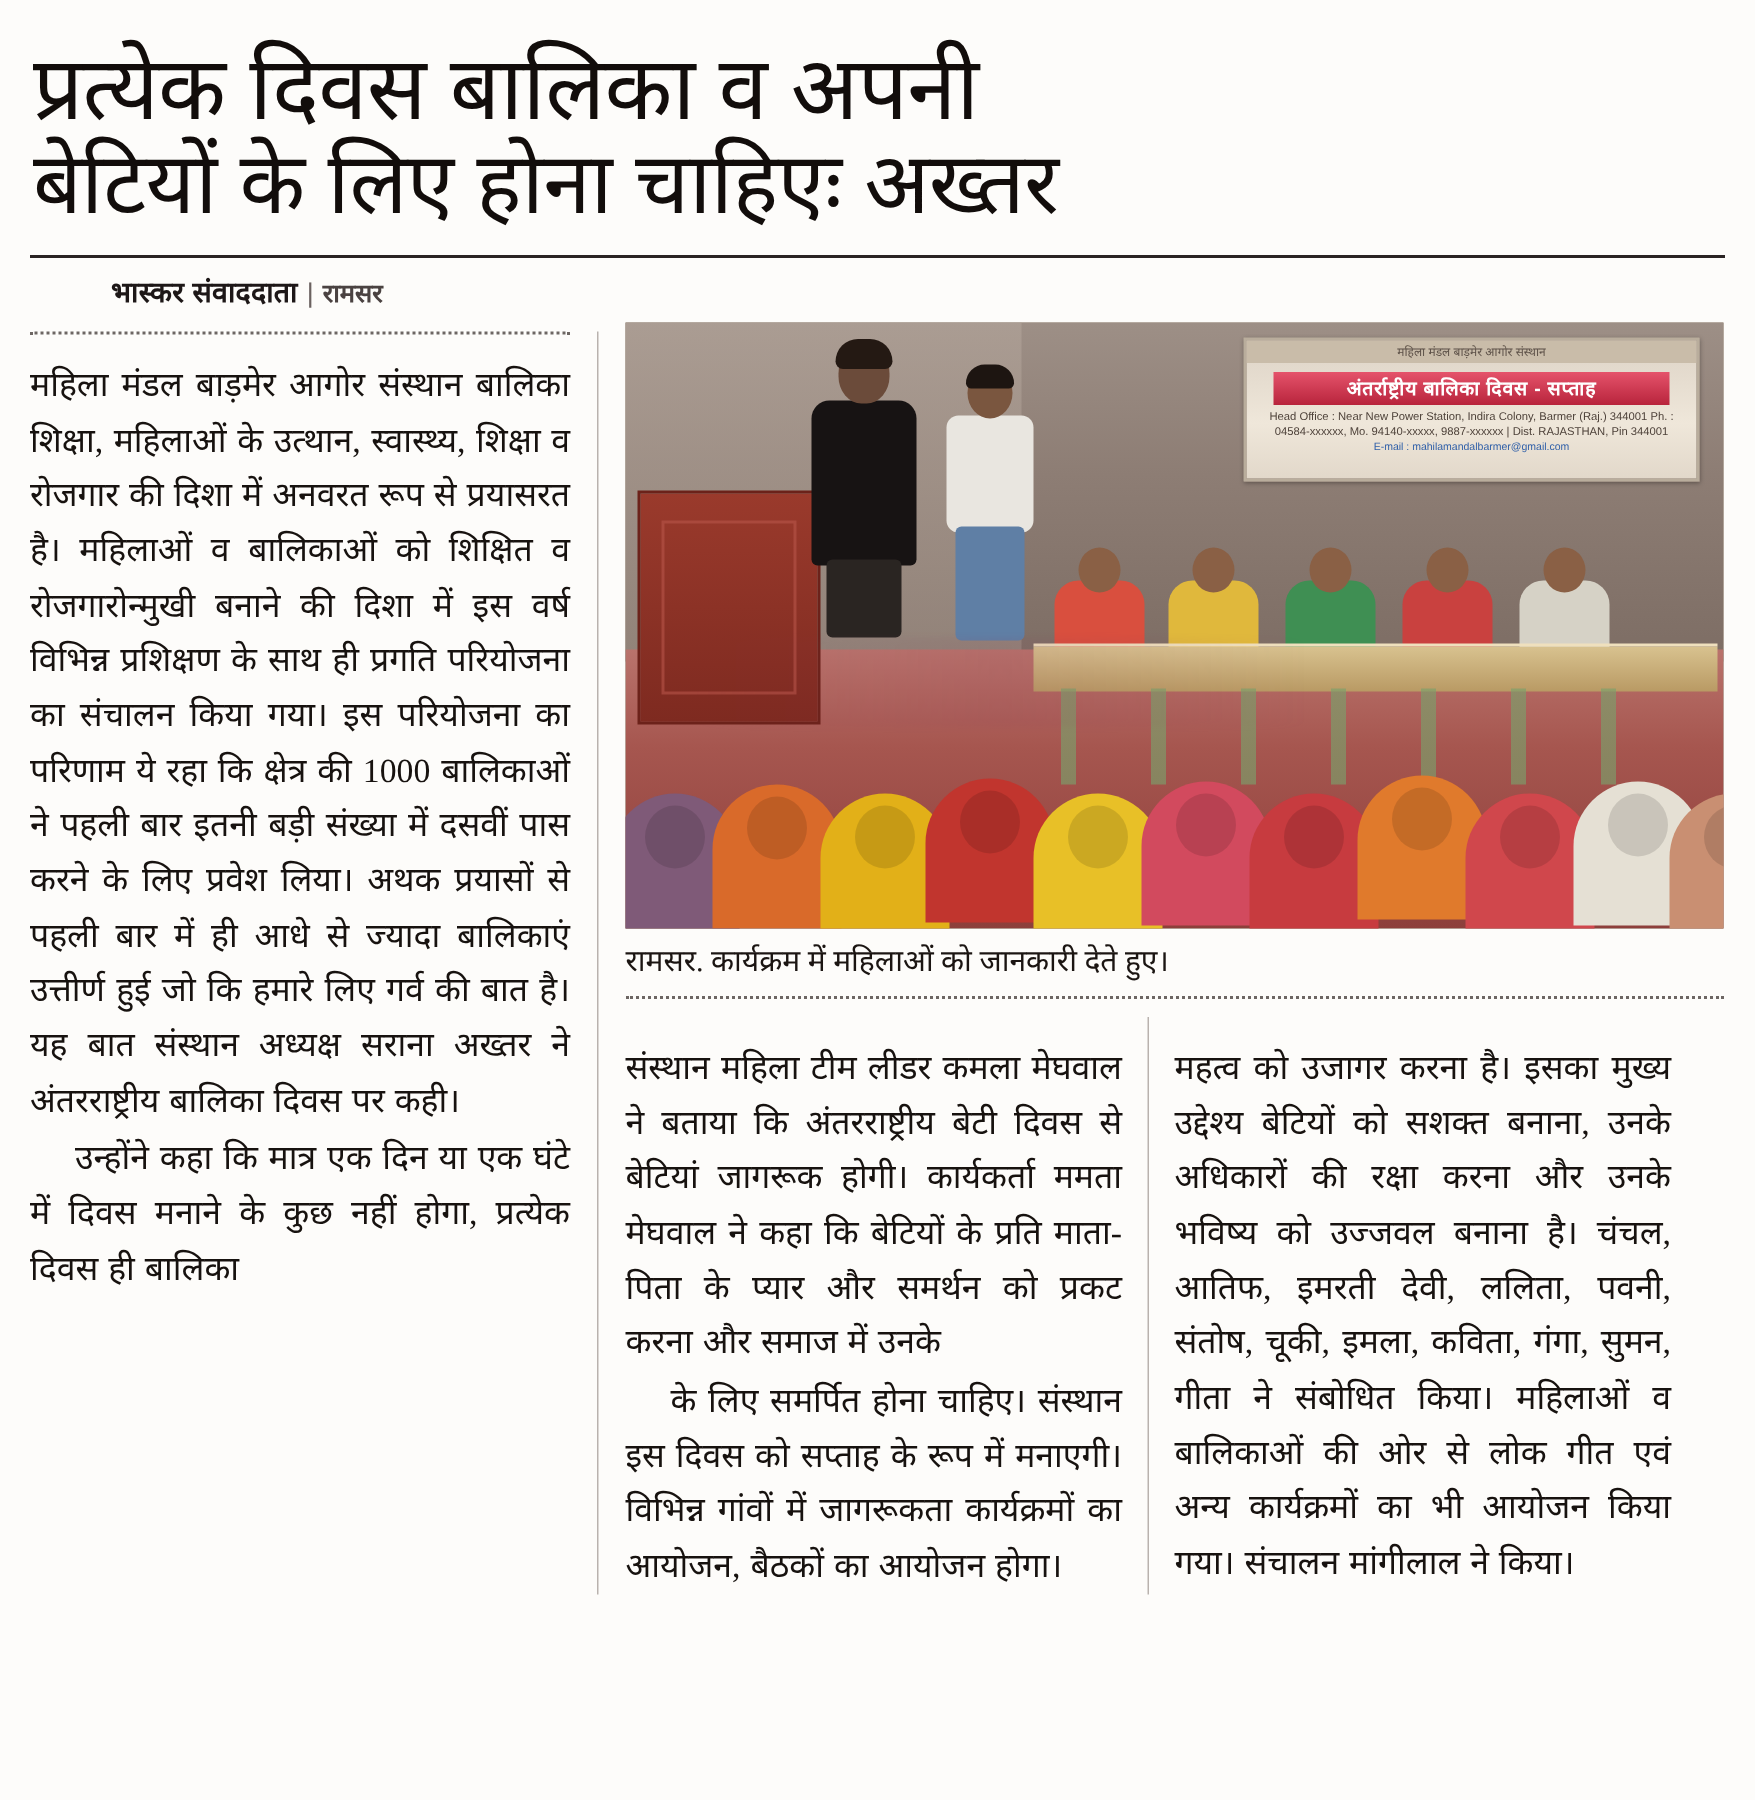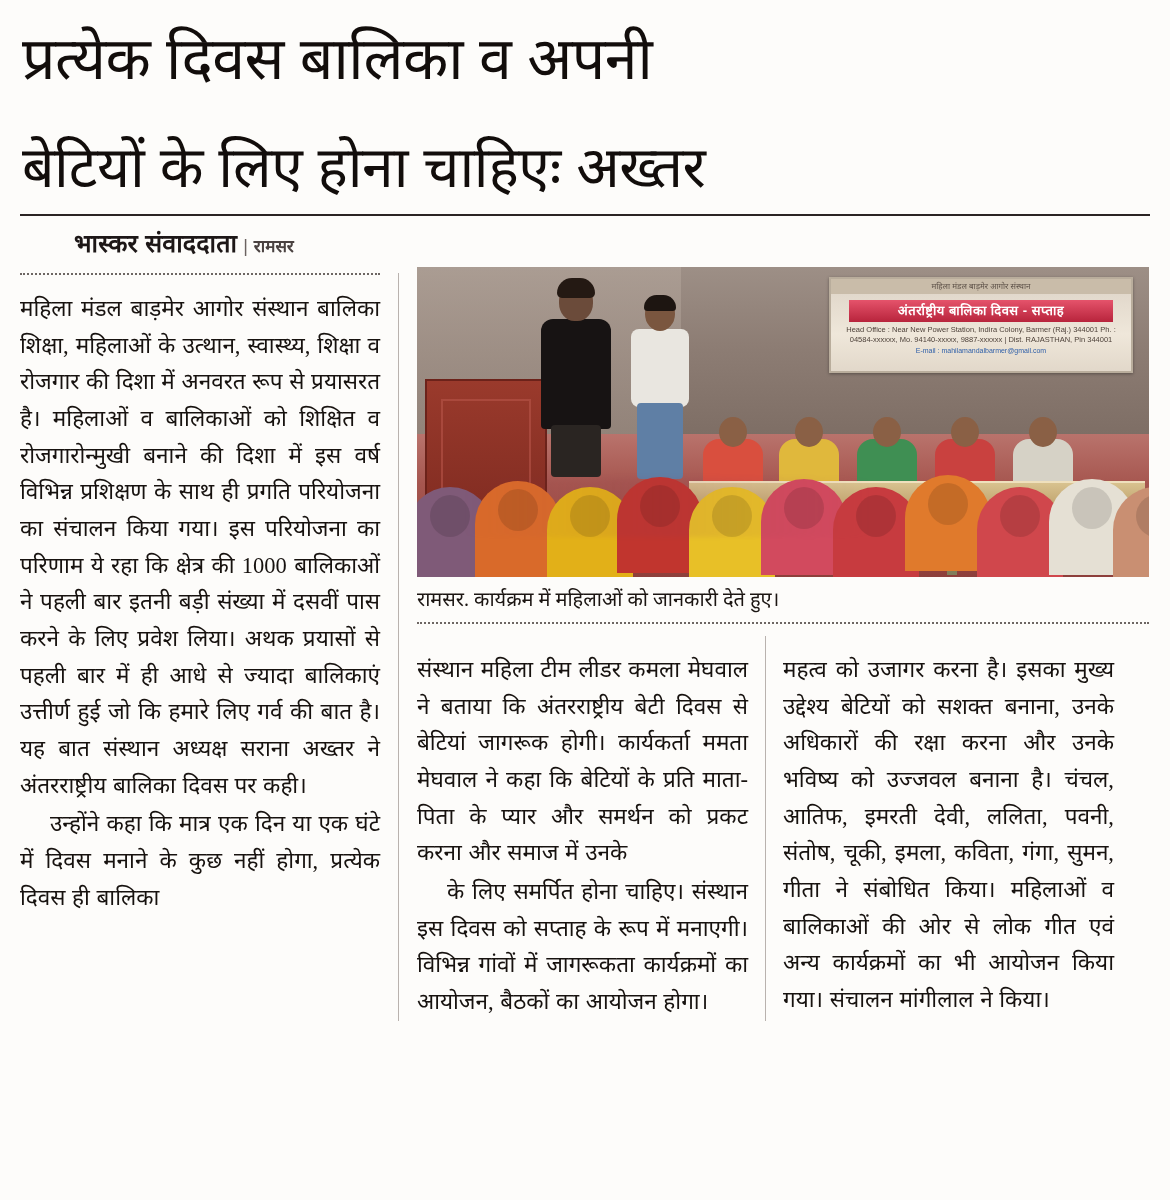--- a/index.html
+++ b/index.html
@@ -33,40 +33,39 @@
     line-height: 1.12;
     letter-spacing: -0.5px;
     color: #120d0b;
   }
   .headline .line {
     display: block;
     white-space: nowrap;
   }
   .headline .line2 {
     font-size: 57px;
-    margin-top: 44px;
   }
 
   
   .head-rule {
     margin: 14px 20px 0 20px;
     border-top: 2px solid #2a2423;
   }
 
   
   .byline-wrap {
     margin: 9px 0 0 74px;
     display: flex;
     align-items: baseline;
     gap: 6px;
     font-family: "Liberation Sans", sans-serif;
   }
   .byline-author {
     font-weight: bold;
-    font-size: 25px;
+    font-size: 19px;
     color: #1d1717;
     letter-spacing: 0.2px;
     text-align: center;
   }
   .byline-sep {
     color: #6b6260;
     font-size: 18px;
   }
   .byline-place {
     font-size: 17px;
@@ -118,21 +117,21 @@
     margin-top: 2px;
   }
 
   
   .photo-block {
     width: 100%;
   }
   .photo {
     position: relative;
     width: 100%;
-    height: 310px;
+    height: 404px;
     overflow: hidden;
     background: #7e6a59;
     border: 0;
   }
   .photo .wall {
     position: absolute;
     left: 0; top: 0; right: 0; height: 56%;
     background: linear-gradient(180deg,#9d8f86 0%, #8d7d74 45%, #7d6d64 100%);
   }
   .photo .wall2 {

